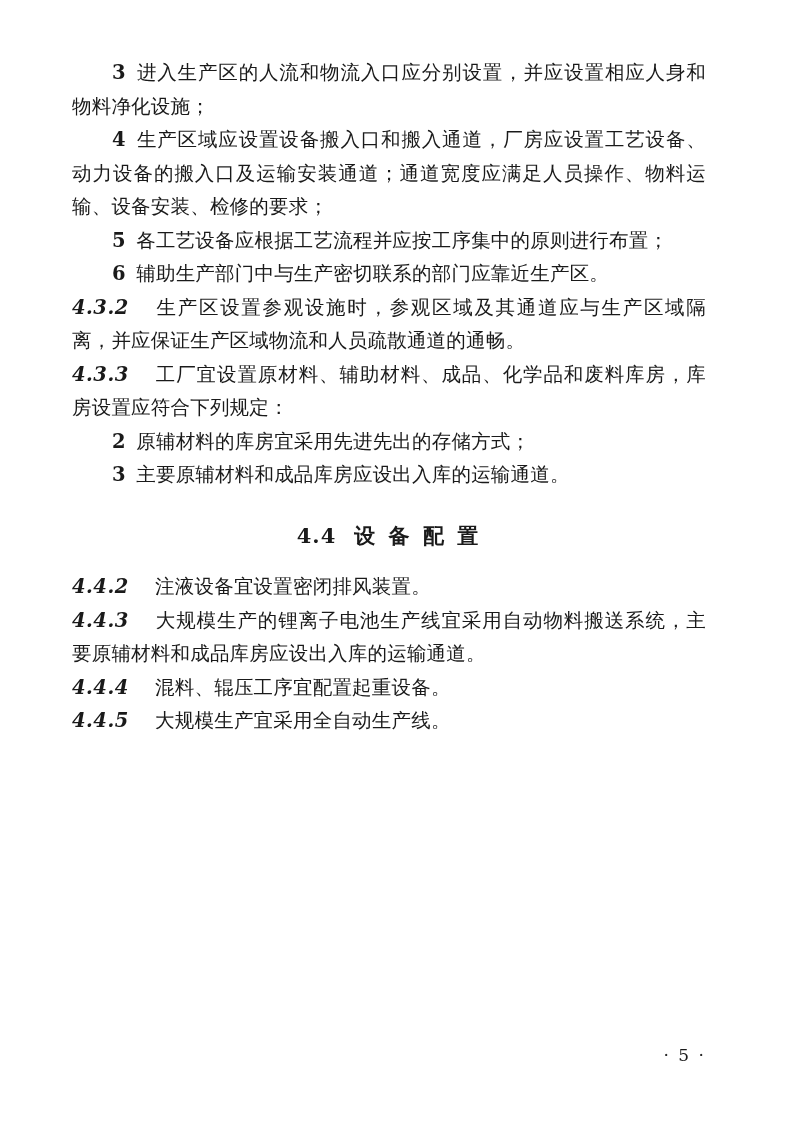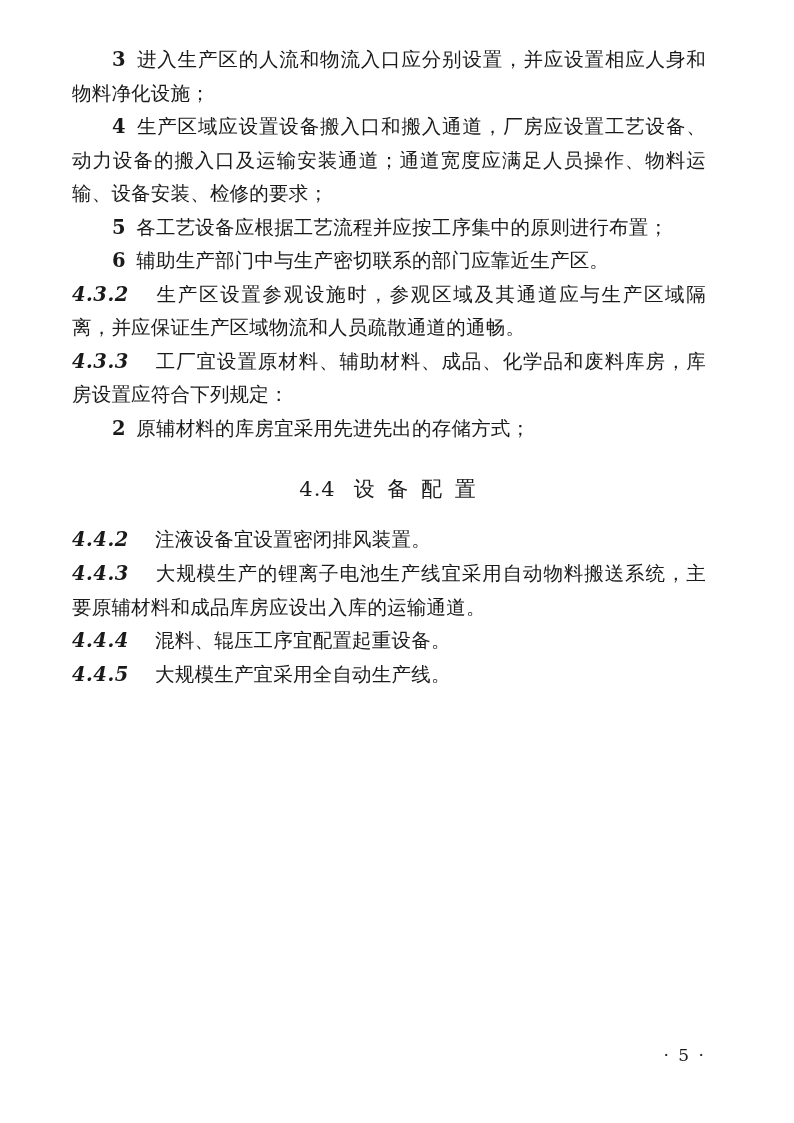--- a/index.html
+++ b/index.html
@@ -15,21 +15,21 @@
     position: relative;
     overflow: hidden;
   }
   .page {
     position: absolute;
     left: 0;
     top: 0;
     width: 794px;
     height: 1123px;
     box-sizing: border-box;
-    padding: 43px 88px 40px 72px;
+    padding: 56px 88px 40px 72px;
   }
   .body-text {
     font-size: 19.5px;
     line-height: 1.72;
     text-align: justify;
     letter-spacing: 0.2px;
   }
   p {
     margin: 0;
   }
@@ -51,21 +51,21 @@
     letter-spacing: 0.5px;
     margin-right: 0.55em;
   }
   .clause .cnum-gap {
     margin-right: 1.35em;
     font-style: italic;
   }
   .section-heading {
     text-align: center;
     font-size: 21px;
-    font-weight: normal;
+    font-weight: bold;
     letter-spacing: 3px;
     margin: 26px 0 16px 0;
   }
   .section-heading .sh-num {
     letter-spacing: 1px;
     margin-right: 18px;
   }
   .footer {
     position: absolute;
     left: 0;
@@ -91,20 +91,21 @@
 
     <p class="item"><span class="num">6</span><span>辅助生产部门中与生产密切联系的部门应靠近生产区。</span></p>
 
     <p class="clause"><span class="cnum cnum-gap">4.3.2</span><span>生产区设置参观设施时，参观区域及其通道应与生产区域隔离，并应保证生产区域物流和人员疏散通道的通畅。</span></p>
 
     <p class="clause"><span class="cnum cnum-gap">4.3.3</span><span>工厂宜设置原材料、辅助材料、成品、化学品和废料库房，库房设置应符合下列规定：</span></p>
 
 
     <p class="item"><span class="num">2</span><span>原辅材料的库房宜采用先进先出的存储方式；</span></p>
 
+    <p class="item"><span class="num">3</span><span>主要原辅材料和成品库房应设出入库的运输通道。</span></p>
 
     <div class="section-heading"><span class="sh-num">4.4</span><span>设 备 配 置</span></div>
 
 
     <p class="clause"><span class="cnum cnum-gap">4.4.2</span><span>注液设备宜设置密闭排风装置。</span></p>
 
     <p class="clause"><span class="cnum cnum-gap">4.4.3</span><span>大规模生产的锂离子电池生产线宜采用自动物料搬送系统，主要原辅材料和成品库房应设出入库的运输通道。</span></p>
 
     <p class="clause"><span class="cnum cnum-gap">4.4.4</span><span>混料、辊压工序宜配置起重设备。</span></p>
 

